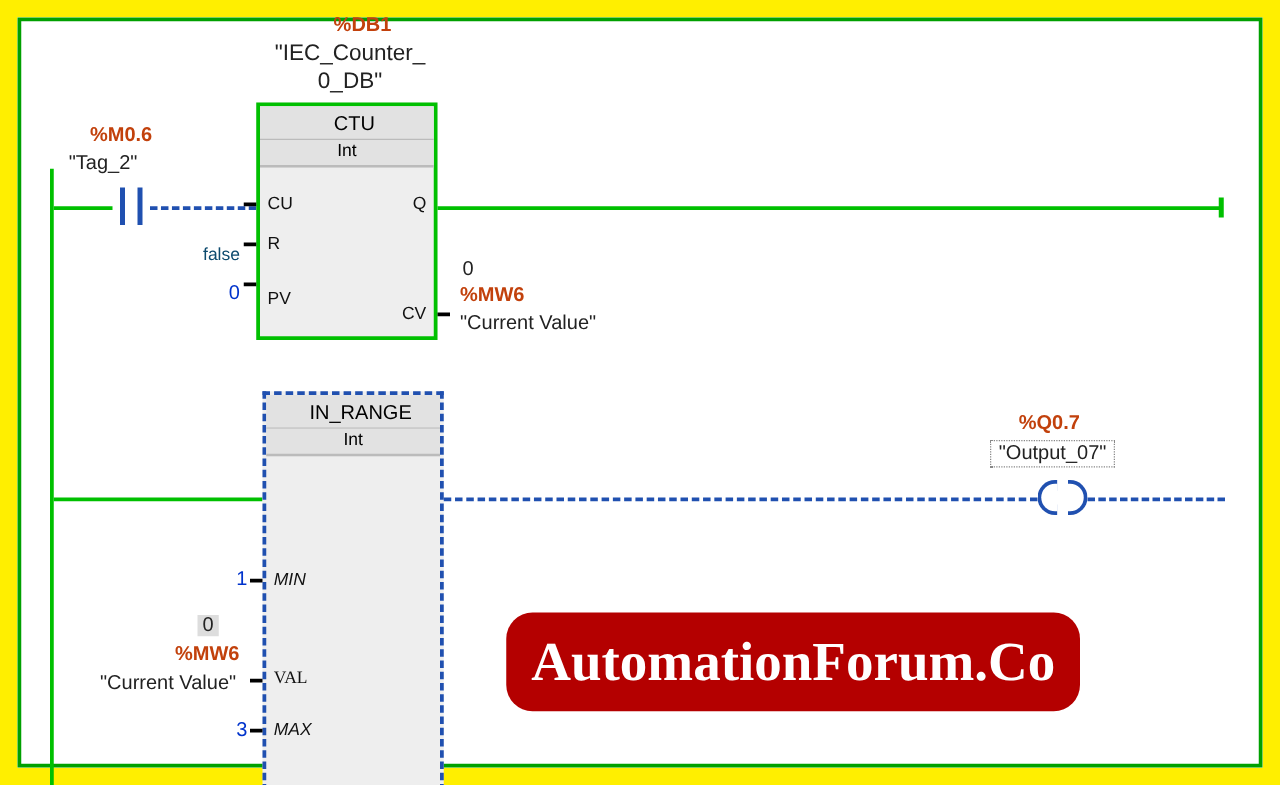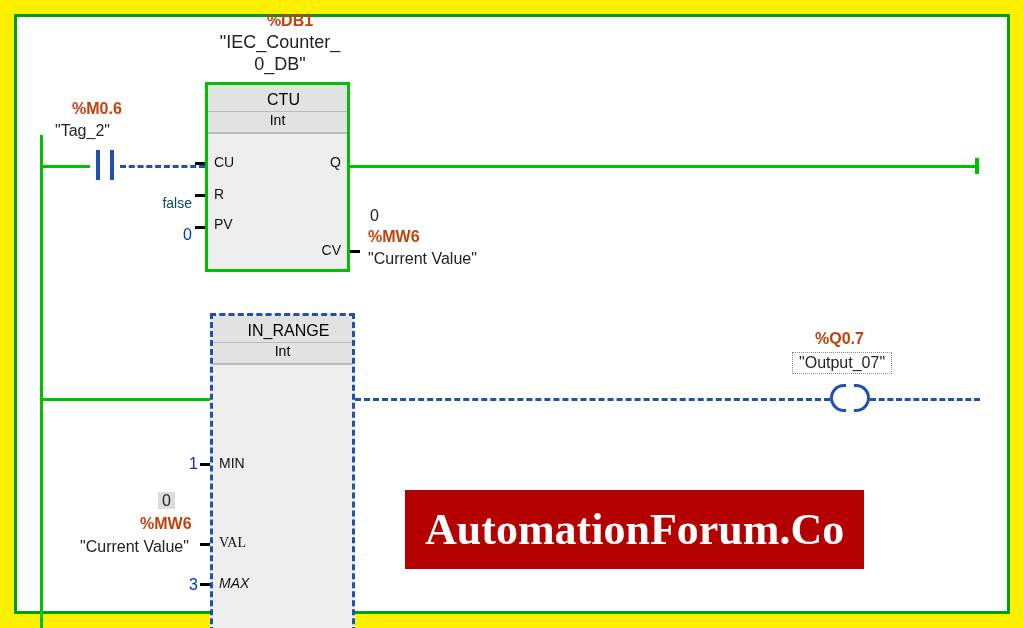--- a/index.html
+++ b/index.html
@@ -134,20 +134,21 @@
 
   
   .watermark {
     position: absolute;
     background: #b40000;
     color: #fff;
     font-family: "Times New Roman", serif;
     font-weight: bold;
     font-size: 44px;
     padding: 14px 20px;
+    border-radius: 21px;
   }
 
   .hlbox {
     background: #ddd;
     padding: 0 4px;
   }
   .tagquote {
     font-family: Arial, sans-serif;
   }
 </style>
@@ -176,21 +177,21 @@
   <div class="title">CTU</div>
   <div class="subtitle">Int</div>
   <div class="pins">
 
     <span class="pin pin-left" style="top:20px;">CU</span>
     <span class="tick tick-left" style="top:28px;"></span>
 
     <span class="pin pin-left" style="top:52px;">R</span>
     <span class="tick tick-left" style="top:60px;"></span>
 
-    <span class="pin pin-left" style="top:82px;">PV</span>
+    <span class="pin pin-left" style="top:96px;">PV</span>
     <span class="tick tick-left" style="top:92px;"></span>
 
     <span class="pin pin-right" style="top:20px;">Q</span>
     <span class="pin pin-right" style="top:108px;text-align:right;">CV</span>
     <span class="tick tick-right" style="top:116px;"></span>
   </div>
 </div>
 
 <div class="abs gray small" style="left:152px; top:195px; text-align:right; width:40px;">false</div>
 <div class="abs blue label" style="left:170px; top:226px; text-align:right; width:22px;">0</div>
@@ -201,21 +202,21 @@
 <div class="abs black label" style="left:370px; top:207px;">0</div>
 <div class="abs teal label" style="left:368px; top:228px;">%MW6</div>
 <div class="abs black label tagquote" style="left:368px; top:250px;">"Current Value"</div>
 
 <div class="wire-solid-green" style="left:43px; top:398px; width:167px;"></div>
 
 <div class="fblock fblock-dashed" style="left:210px; top:313px; width:145px; height:356px; display:flex; flex-direction:column;">
   <div class="title">IN_RANGE</div>
   <div class="subtitle">Int</div>
   <div class="pins">
-    <span class="pin pin-left" style="top:90px;">MIN</span>
+    <span class="pin pin-left" style="top:90px;font-style:italic;">MIN</span>
     <span class="tick tick-left" style="top:98px;"></span>
 
     <span class="pin pin-left" style="top:170px;font-family:Liberation Serif, serif;">VAL</span>
     <span class="tick tick-left" style="top:178px;"></span>
 
     <span class="pin pin-left" style="top:210px;font-style:italic;">MAX</span>
     <span class="tick tick-left" style="top:218px;"></span>
   </div>
 </div>
 

